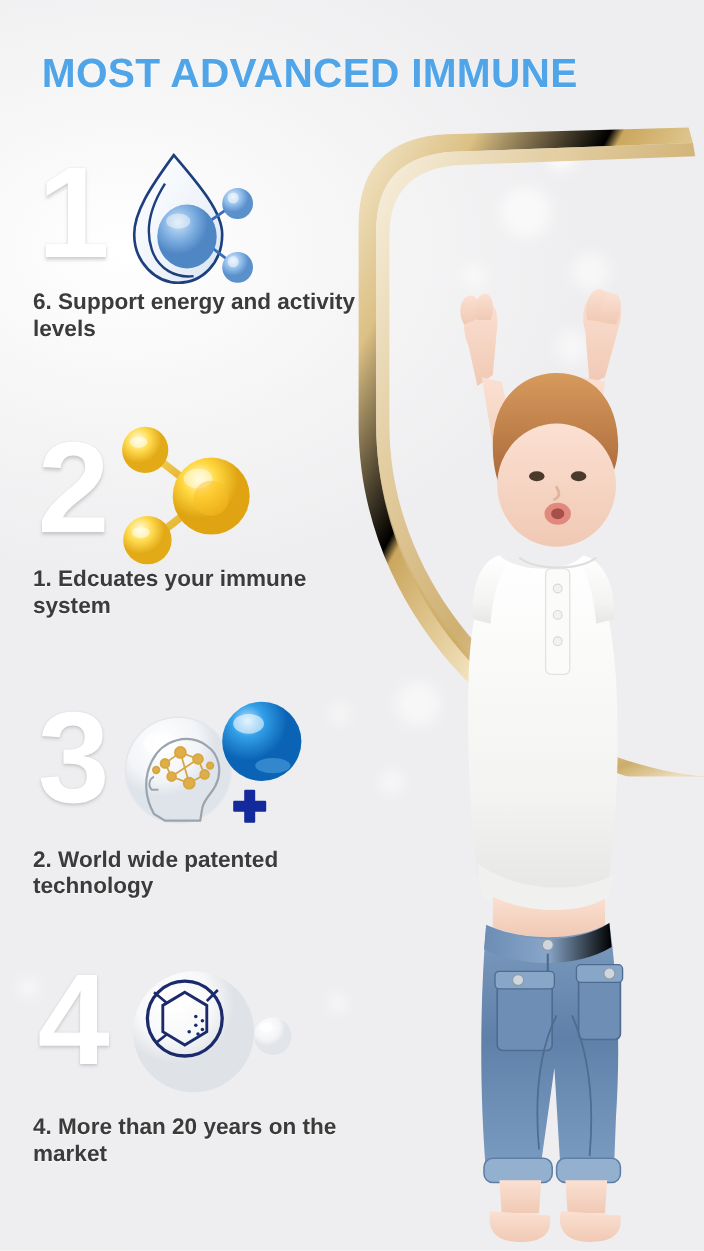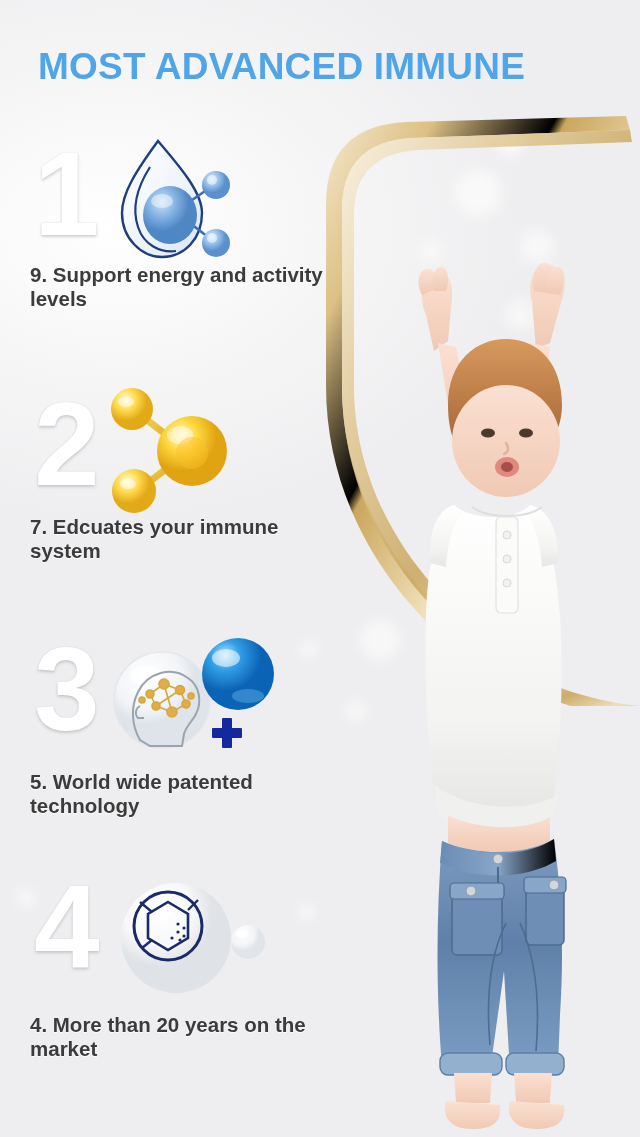--- a/index.html
+++ b/index.html
@@ -232,21 +232,21 @@
       <line x1="86" y1="90" x2="112" y2="110" stroke="#3a6db3" stroke-width="2.6"></line>
 
       <ellipse cx="74" cy="88" rx="27" ry="29" fill="url(#ball1)"></ellipse>
       <ellipse cx="66" cy="74" rx="11" ry="7" fill="#ffffff" opacity=".45"></ellipse>
 
       <circle cx="120" cy="58" r="14" fill="url(#ball2)"></circle>
       <circle cx="116" cy="53" r="5" fill="#ffffff" opacity=".5"></circle>
       <circle cx="120" cy="116" r="14" fill="url(#ball2)"></circle>
       <circle cx="116" cy="111" r="5" fill="#ffffff" opacity=".5"></circle>
     </svg>
-    <div class="ftext">9. Support energy and activity levels</div>
+    <div class="ftext">6. Support energy and activity levels</div>
   </div>
 
   <div class="feature" id="f2">
     <div class="fnum">2</div>
     <svg class="ficon" viewBox="0 0 170 150">
       <defs>
         <radialGradient id="gold1" cx="35%" cy="28%">
           <stop offset="0%" stop-color="#fffbe0"></stop>
             <stop offset="45%" stop-color="#ffd83f"></stop>
           <stop offset="100%" stop-color="#e0a413"></stop>
@@ -264,21 +264,21 @@
       <line x1="42" y1="36" x2="86" y2="70" stroke="url(#bondg)" stroke-width="7" stroke-linecap="round"></line>
       <line x1="44" y1="112" x2="88" y2="78" stroke="url(#bondg)" stroke-width="7" stroke-linecap="round"></line>
       <circle cx="96" cy="74" r="35" fill="url(#gold1)"></circle>
       <ellipse cx="84" cy="58" rx="13" ry="9" fill="#fffbe4" opacity=".55"></ellipse>
       <circle cx="96" cy="76" r="16" fill="#fbbf24" opacity=".45"></circle>
       <circle cx="36" cy="32" r="21" fill="url(#gold2)"></circle>
       <ellipse cx="30" cy="25" rx="8" ry="5" fill="#fffde8" opacity=".6"></ellipse>
       <circle cx="38" cy="114" r="22" fill="url(#gold2)"></circle>
       <ellipse cx="32" cy="107" rx="8" ry="5" fill="#fffde8" opacity=".6"></ellipse>
     </svg>
-    <div class="ftext">7. Edcuates your immune system</div>
+    <div class="ftext">1. Edcuates your immune system</div>
   </div>
 
   <div class="feature" id="f3">
     <div class="fnum">3</div>
     <svg class="ficon" viewBox="0 0 190 150" style="width:190px;">
       <defs>
         <radialGradient id="glass" cx="35%" cy="25%">
           <stop offset="0%" stop-color="#ffffff"></stop>
             <stop offset="70%" stop-color="#f2f4f7"></stop>
           <stop offset="100%" stop-color="#dfe4ea"></stop>
@@ -318,21 +318,21 @@
 
       <circle cx="142" cy="52" r="36" fill="url(#bluesp)"></circle>
       <ellipse cx="130" cy="36" rx="14" ry="9" fill="#ffffff" opacity=".55"></ellipse>
       <ellipse cx="152" cy="74" rx="16" ry="7" fill="#7fcbf5" opacity=".35"></ellipse>
 
       <g fill="#14299b">
         <rect x="116" y="106" width="30" height="10" rx="1"></rect>
         <rect x="126" y="96" width="10" height="30" rx="1"></rect>
       </g>
     </svg>
-    <div class="ftext">5. World wide patented technology</div>
+    <div class="ftext">2. World wide patented technology</div>
   </div>
 
   <div class="feature" id="f4">
     <div class="fnum">4</div>
     <svg class="ficon" viewBox="0 0 190 150" style="width:190px;">
       <defs>
         <radialGradient id="pearl" cx="34%" cy="26%">
           <stop offset="0%" stop-color="#ffffff"></stop>
             <stop offset="62%" stop-color="#f7f8f9"></stop>
           <stop offset="100%" stop-color="#dfe2e6"></stop>

